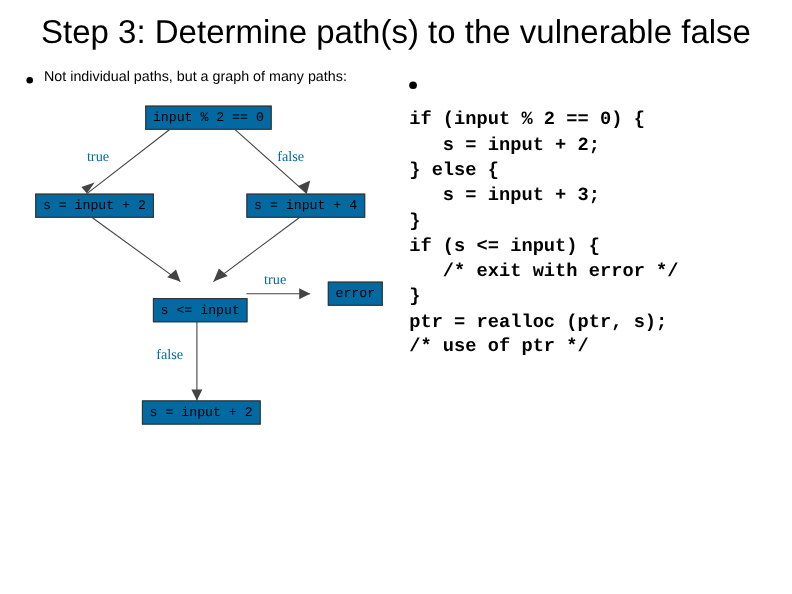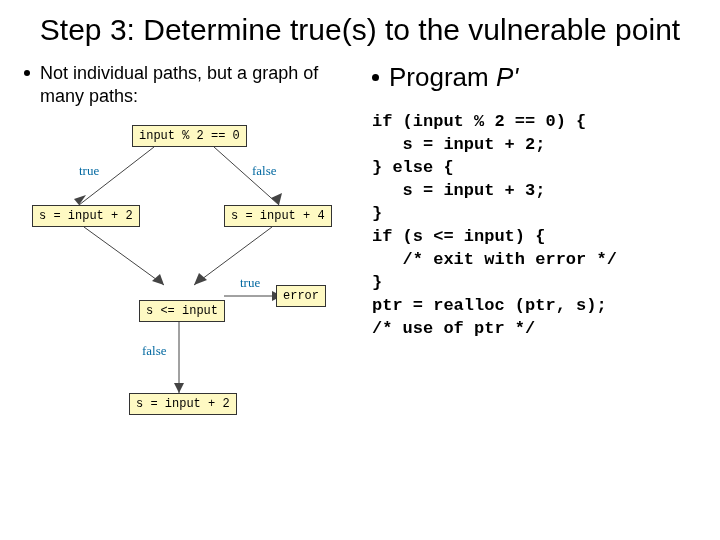--- a/index.html
+++ b/index.html
@@ -29,21 +29,21 @@
     display: flex;
     align-items: flex-start;
     gap: 10px;
     margin-bottom: 8px;
   }
   .bullet-dot {
     width: 6px; height: 6px; background: #000; border-radius: 50%;
     margin-top: 8px; flex: none;
   }
   .bullet-dot.big { width: 7px; height: 7px; margin-top: 12px; }
-  .left-bullet-text { font-size: 18px; line-height: 1.25; }
+  .left-bullet-text { font-size: 13px; line-height: 1.25; }
   .right-bullet-text { font-size: 26px; line-height: 1.2; }
   .ital { font-style: italic; }
   pre.code {
     font-family: "Courier New", Courier, monospace;
     font-size: 17px;
     font-weight: bold;
     line-height: 1.35;
     white-space: pre;
     margin-top: 18px;
   }
@@ -51,39 +51,39 @@
   .flow {
     position: relative;
     width: 320px;
     height: 340px;
     font-family: "Courier New", Courier, monospace;
     font-size: 12px;
   }
   .fbox {
     position: absolute;
     border: 1px solid #333;
-    background: #fef9c3;
+    background: #0369a1;
     padding: 3px 6px;
     white-space: nowrap;
     text-align: center;
   }
   .elabel {
     position: absolute;
     font-family: Georgia, "Times New Roman", serif;
     font-size: 13px;
     color: #0369a1;
   }
   svg.edges { position: absolute; left:0; top:0; width:320px; height:340px; pointer-events:none; }
   .edges line { stroke:#444; stroke-width:1; }
   .edges polygon { fill:#444; }
 </style>
 </head>
 <body>
 
-<h1 class="title">Step 3: Determine true(s) to the vulnerable point</h1>
+<h1 class="title">Step 3: Determine path(s) to the vulnerable false</h1>
 
 <div class="cols">
 
   <div class="col-left">
     <div class="bullet-row">
       <span class="bullet-dot"></span>
       <span class="left-bullet-text">Not individual paths, but a graph of many paths:</span>
     </div>
 
     <div class="flow">
@@ -105,36 +105,33 @@
         <polygon points="258,181 248,176 248,186"></polygon>
 
         <line x1="155" y1="192" x2="155" y2="278"></line>
         <polygon points="155,278 150,268 160,268"></polygon>
       </svg>
 
       <div class="fbox" style="left:108px; top:10px;">input % 2 == 0</div>
       <div class="fbox" style="left:8px;  top:90px;">s = input + 2</div>
       <div class="fbox" style="left:200px; top:90px;">s = input + 4</div>
       <div class="fbox" style="left:115px; top:185px;">s &lt;= input</div>
-      <div class="fbox" style="left:252px; top:170px;">error</div>
+      <div class="fbox" style="left:274px; top:170px;">error</div>
       <div class="fbox" style="left:105px; top:278px;">s = input + 2</div>
 
       <span class="elabel" style="left:55px;  top:48px;">true</span>
       <span class="elabel" style="left:228px; top:48px;">false</span>
       <span class="elabel" style="left:216px; top:160px;">true</span>
       <span class="elabel" style="left:118px; top:228px;">false</span>
     </div>
   </div>
 
   <div class="col-right">
     <div class="bullet-row">
       <span class="bullet-dot big"></span>
-      <span class="right-bullet-text">
-        <span>Program </span><span class="ital">P'</span>
-      </span>
     </div>
     <pre class="code" id="code-block">if (input % 2 == 0) {
    s = input + 2;
 } else {
    s = input + 3;
 }
 if (s &lt;= input) {
    /* exit with error */
 }
 ptr = realloc (ptr, s);

